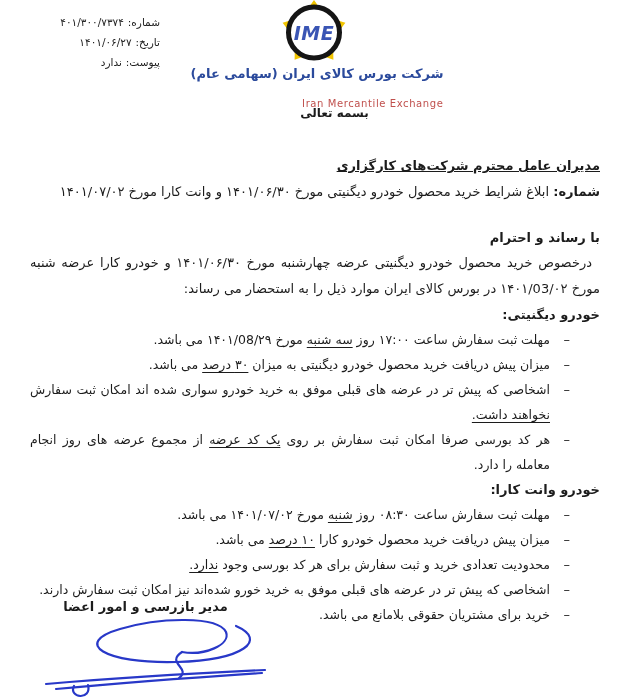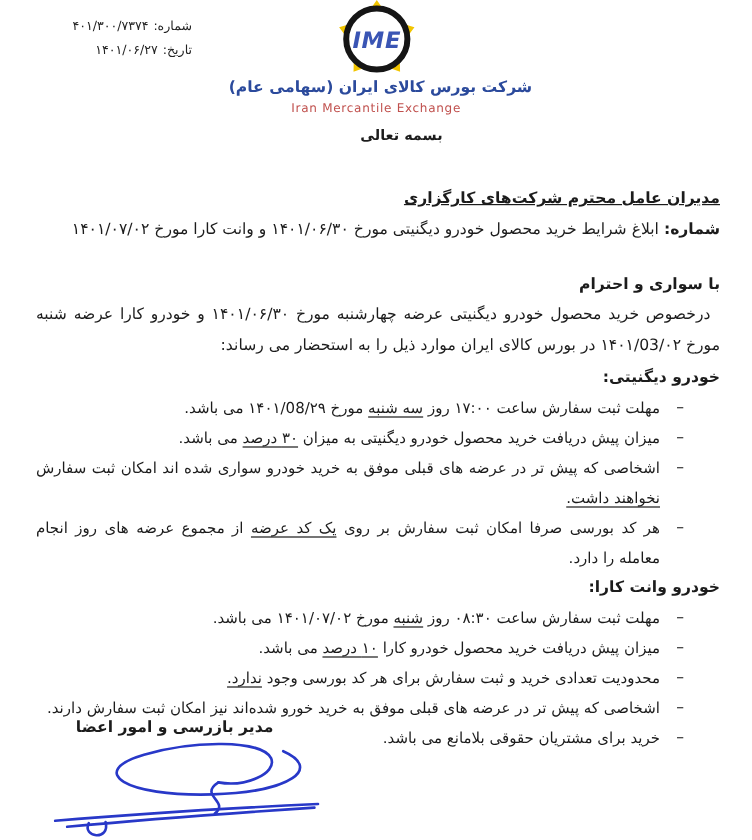--- a/index.html
+++ b/index.html
@@ -17,21 +17,21 @@
   .meta-row{white-space:nowrap;}
   .meta-row .lbl{margin-left:4px;}
 
   
   .logo-block{
     position:absolute;top:0;left:50%;transform:translateX(-50%);
     width:260px;text-align:center;
   }
   .logo-block svg{display:block;margin:0 auto;}
   .company-fa{font-size:13px;font-weight:bold;color:#2b4a9c;margin-top:1px;white-space:nowrap;margin-left:33px;}
-  .company-en{font-size:10px;color:#c0504d;letter-spacing:0.6px;margin-top:4px;white-space:nowrap;}
+  .company-en{font-size:10px;color:#c0504d;letter-spacing:0.6px;margin-top:17px;white-space:nowrap;text-align:right;}
 
   .besmeleh{
     position:absolute;top:106px;left:0;width:100%;text-align:center;
     font-weight:bold;font-size:12px;
   }
   .besmeleh span{display:inline-block;transform:translateX(21px);} 
 
   
   .letter-body{
     position:absolute;top:148px;right:27px;left:30px;
@@ -60,20 +60,23 @@
 
 <div class="page">
 
   <div class="meta">
     <div class="meta-row">
       <span class="lbl">شماره:</span><span>۴۰۱/۳۰۰/۷۳۷۴</span>
     </div>
     <div class="meta-row">
       <span class="lbl">تاریخ:</span><span>۱۴۰۱/۰۶/۲۷</span>
     </div>
+    <div class="meta-row">
+      <span class="lbl">پیوست:</span><span>ندارد</span>
+    </div>
   </div>
 
   <div class="logo-block">
     <svg width="104" height="65" viewBox="0 0 104 65" aria-hidden="true">
       <polygon points="52,0 40.2,16.8 20.6,22.8 33,39.2 32.6,59.7 52,53 71.4,59.7 71,39.2 83.4,22.8 63.8,16.8" fill="#F2C500"></polygon>
       <circle cx="52" cy="32.5" r="25.5" fill="#ffffff" stroke="#151515" stroke-width="5"></circle>
       <text x="52" y="40" text-anchor="middle" font-family="DejaVu Sans, sans-serif" font-size="19" font-weight="bold" font-style="italic" fill="#3A55B4" letter-spacing="0.5">IME</text>
     </svg>
     <div class="company-fa">شرکت بورس کالای ایران (سهامی عام)</div>
     <div class="company-en">Iran Mercantile Exchange</div>
@@ -82,21 +85,21 @@
   <div class="besmeleh">
     <span>بسمه تعالی</span>
   </div>
 
   <div class="letter-body">
     <div class="addressee">مدیران عامل محترم شرکت‌های کارگزاری</div>
     <div class="subject">
       <span class="lbl">شماره:</span>
       <span>ابلاغ شرایط خرید محصول خودرو دیگنیتی مورخ ۱۴۰۱/۰۶/۳۰ و وانت کارا مورخ ۱۴۰۱/۰۷/۰۲</span>
     </div>
-    <div class="salutation">با سواری و احترام</div>
+    <div class="salutation">با رساند و احترام</div>
     <p class="intro">درخصوص خرید محصول خودرو دیگنیتی عرضه چهارشنبه مورخ ۱۴۰۱/۰۶/۳۰ و خودرو کارا عرضه شنبه مورخ ۱۴۰۱/03/۰۲ در بورس کالای ایران موارد ذیل را به استحضار می رساند:</p>
     <div>
         <div class="sec-title">خودرو دیگنیتی:</div>
         <div class="bullet">
           <span class="dash">–</span>
           <span class="bullet-text"><span>مهلت ثبت سفارش ساعت ۱۷:۰۰ روز </span><span class="u">سه شنبه</span><span> مورخ ۱۴۰۱/08/۲۹ می باشد.</span></span>
         </div>
         <div class="bullet">
           <span class="dash">–</span>
           <span class="bullet-text"><span>میزان پیش دریافت خرید محصول خودرو دیگنیتی به میزان </span><span class="u">۳۰ درصد</span><span> می باشد.</span></span>

